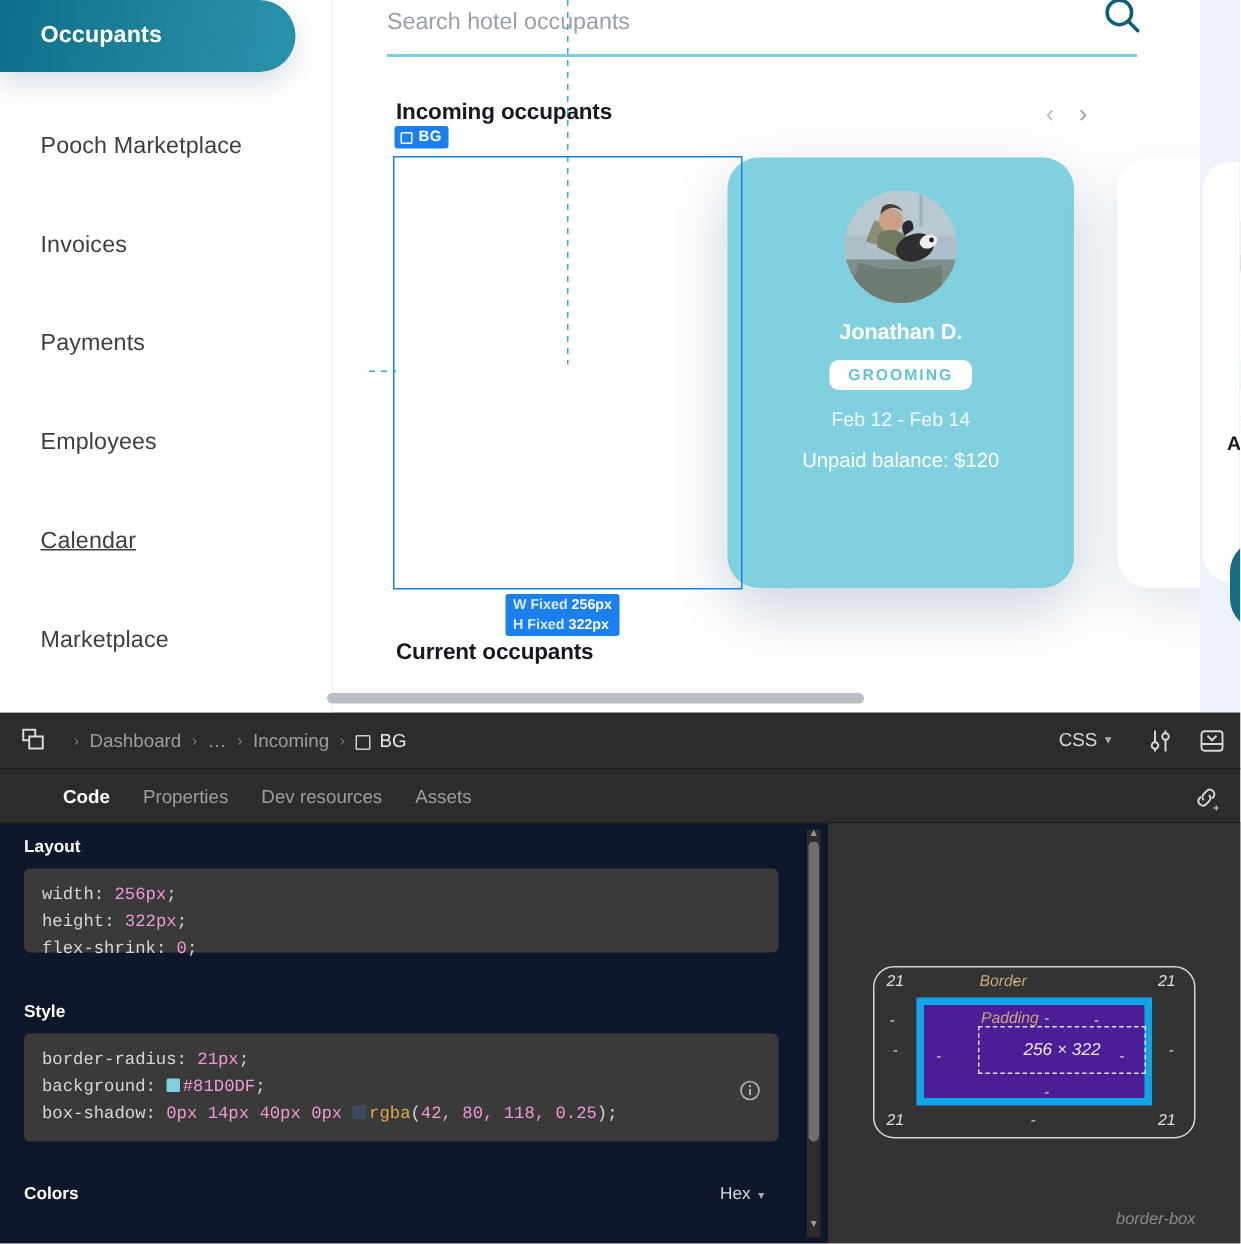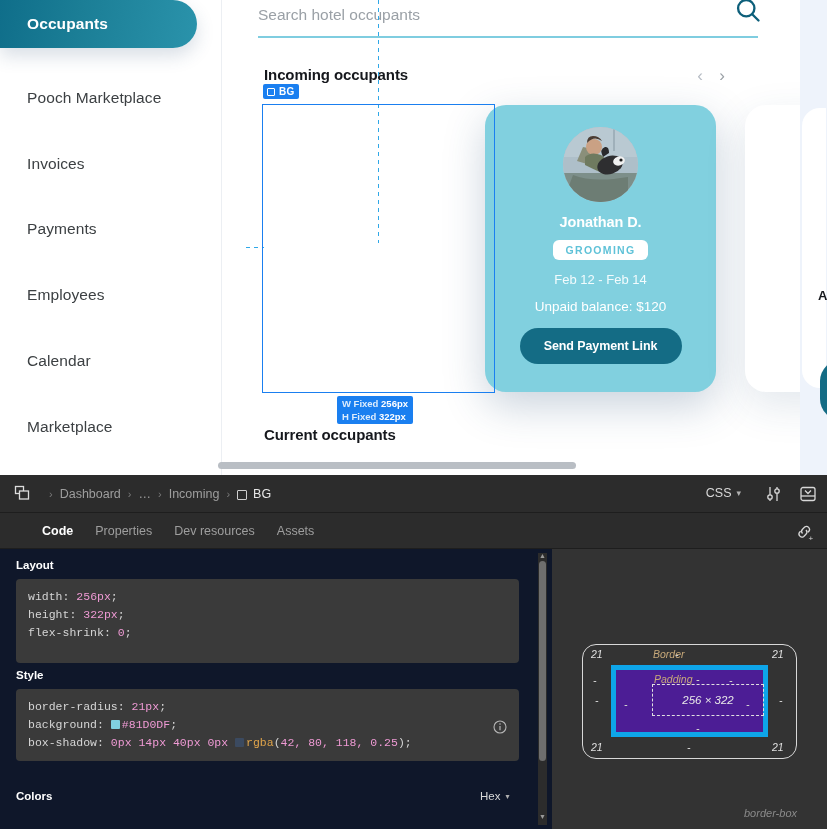--- a/index.html
+++ b/index.html
@@ -30,21 +30,21 @@
     background: linear-gradient(100deg,#0f6e8a 0%, #1b7e96 40%, #2a93ab 100%);
     color:#ffffff; font-weight:700;
     border-top-right-radius:26px; border-bottom-right-radius:26px;
     box-shadow: 0 8px 18px rgba(42,80,118,0.18);
   }
   #nav-occupants   { top:0px; height:48px; }
   #nav-pooch       { top:74px; }
   #nav-invoices    { top:140px; }
   #nav-payments    { top:205px; }
   #nav-employees   { top:271px; }
-  #nav-calendar    { top:337px; }
+  #nav-calendar    { top:337px;text-decoration:underline; }
   #nav-quickbooks  { top:403px; }
 
   #sidebar-divider {
     position:absolute; left:221px; top:0; width:1px; height:475px;
     background:#eceff3; z-index:4;
   }
 
   
   #main {
     position:absolute; left:222px; top:0; right:0; height:475px;
@@ -259,21 +259,21 @@
   }
   #hex-select .chev { font-size:8px; color:#b0b0b0; }
 
   .code-block {
     position:absolute; left:16px; width:503px;
     background:#3a3a3a; border-radius:4px;
     font-family:"Liberation Mono", monospace;
     font-size:11.5px; line-height:18px; color:#e0e0e0;
     padding:9px 12px;
   }
-  #block-layout { top:30px; height:84px; }
+  #block-layout { top:30px; height:56px; }
   #block-style  { top:140px; height:72px; }
   .prop { color:#d6d6d6; }
   .num  { color:#ef9ad4; }
   .fn   { color:#e0a44a; }
   .punct{ color:#d6d6d6; }
   .swatch {
     display:inline-block; width:9px; height:9px; border-radius:1px;
     vertical-align:-1px; margin-right:2px;
   }
   #swatch-bg { background:#81D0DF; }
@@ -406,21 +406,20 @@
           <circle cx="58" cy="33" r="1.6" fill="#1a1a1a"></circle>
           <path d="M40 30 q-4 -8 2 -10 q4 -1 4 6z" fill="#2a2a2c"></path>
           <rect x="50" y="2" width="2" height="22" fill="#9fb0ba"></rect>
           <path d="M10 48 q20 8 55 2 l0 25 l-65 0z" fill="#6d7d74"></path>
         </svg>
       </div>
       <div class="occ-name">Jonathan D.</div>
       <div class="occ-tag" id="tag-grooming">GROOMING</div>
       <div class="occ-dates">Feb 12 - Feb 14</div>
       <div class="occ-balance">Unpaid balance: $120</div>
-      <button id="send-payment-link">Send Payment Link</button>
     </div>
 
     <div class="occ-card" id="card-incoming-2">
       <div class="avatar">
         <svg viewBox="0 0 75 75">
           <rect width="75" height="75" fill="#cfd6dc"></rect>
           <rect y="0" width="75" height="34" fill="#d8dee4"></rect>
           <rect y="50" width="75" height="25" fill="#b08a5e"></rect>
           <rect y="43" width="75" height="9" fill="#7d6a8e"></rect>
           <path d="M12 30 q6 -16 16 -12 q10 4 6 20 q-4 14 -14 10 q-8 -4 -8 -18z" fill="#272729"></path>

